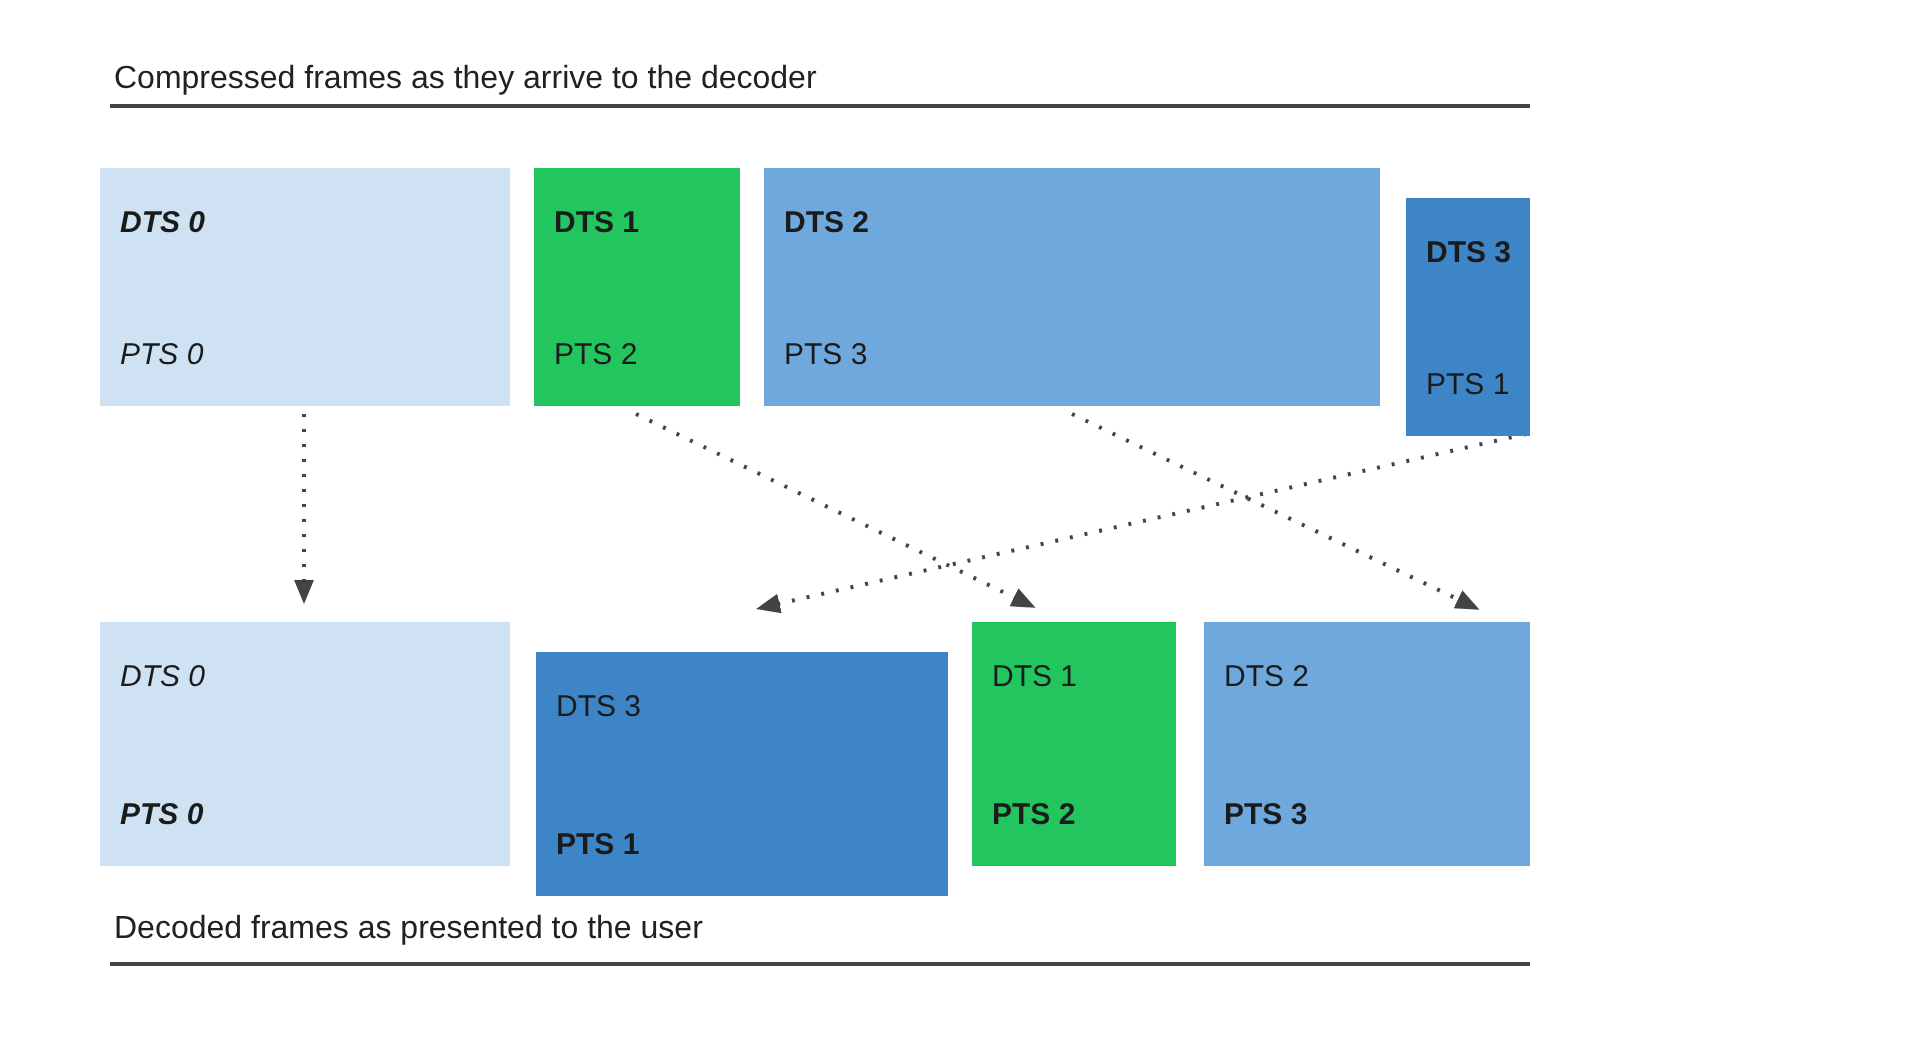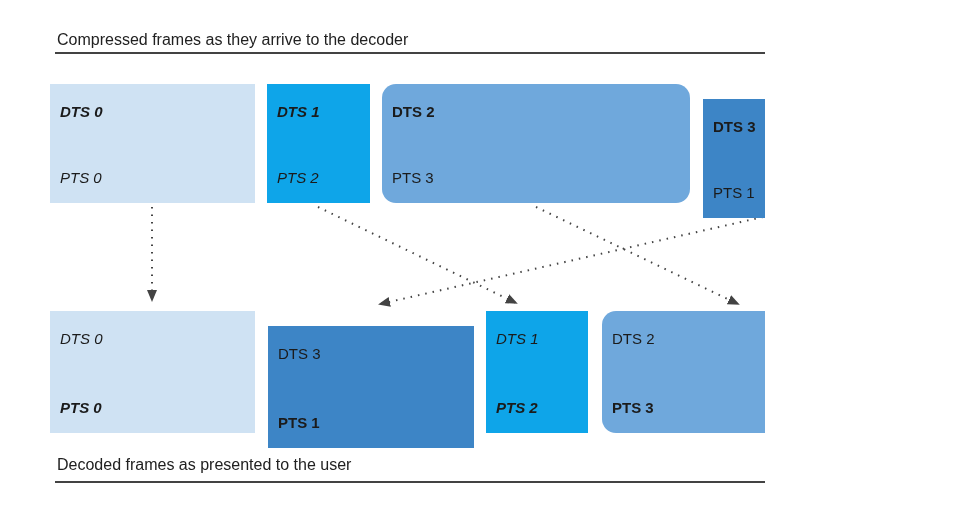--- a/index.html
+++ b/index.html
@@ -39,22 +39,22 @@
     font-size: 15px;
     line-height: 18px;
     color: #1b1b1b;
   }
   .frame-box .ts-line { white-space: nowrap; }
   .row-top .dts-label    { font-weight: bold; }
   .row-bottom .pts-label { font-weight: bold; }
 
   
   .fill-f0 { background: #cfe2f3; font-style: italic; }
-  .fill-f1 { background: #0ea5e9; font-style: italic; }
-  .fill-f2 { background: #6fa8dc; border-radius: 14px; }
+  .fill-f1 { background: #22c55e; }
+  .fill-f2 { background: #6fa8dc; }
   .fill-f3 { background: #3d85c6; margin-top: 15px; }
 
   
   .t0 { left: 50px;  top: 84px; width: 205px; height: 119px; }
   .t1 { left: 267px; top: 84px; width: 103px; height: 119px; }
   .t2 { left: 382px; top: 84px; width: 308px; height: 119px; }
   .t3 { left: 703px; top: 84px; width: 209px; height: 119px; }
 
   
   .b0 { left: 50px;  top: 311px; width: 205px; height: 122px; }

